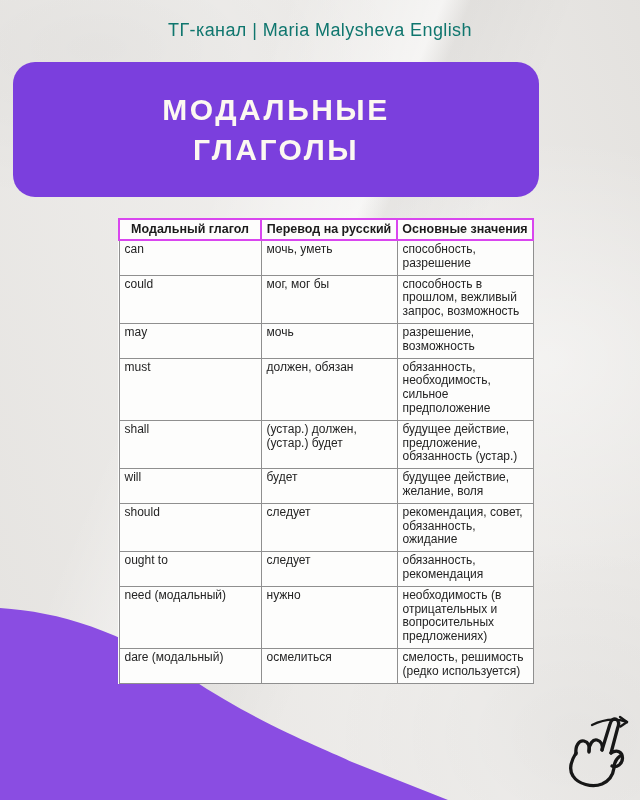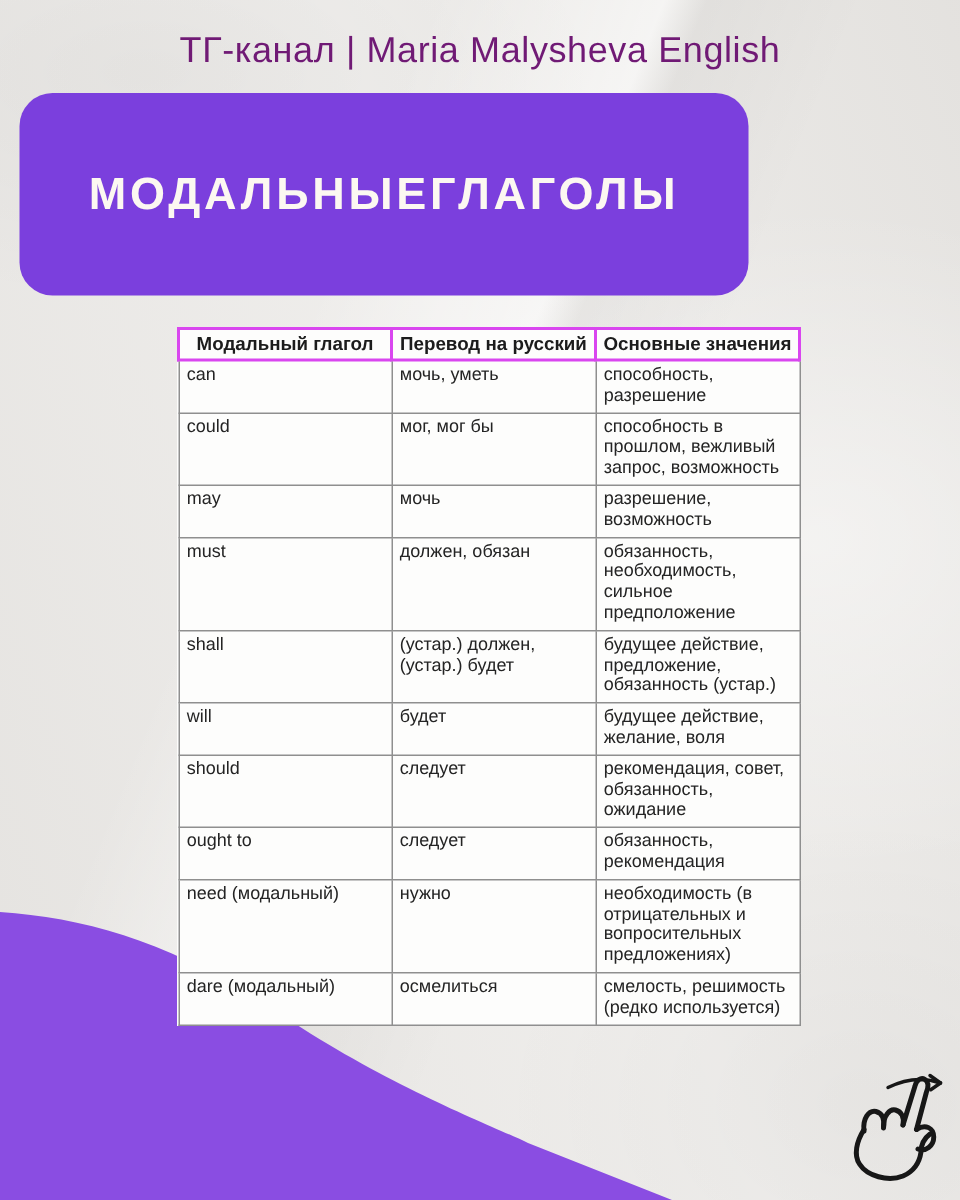--- a/index.html
+++ b/index.html
@@ -16,30 +16,30 @@
     background:
       linear-gradient(112deg, rgba(255,255,255,0) 30%, rgba(255,255,255,0.55) 46%, rgba(0,0,0,0.030) 49%, rgba(255,255,255,0) 60%),
       radial-gradient(ellipse 420px 320px at 85% 45%, rgba(255,255,255,0.45), rgba(255,255,255,0) 70%),
       radial-gradient(ellipse 520px 260px at 15% 6%, rgba(0,0,0,0.035), rgba(0,0,0,0) 60%),
       radial-gradient(ellipse 380px 300px at 90% 92%, rgba(0,0,0,0.03), rgba(0,0,0,0) 65%),
       linear-gradient(70deg, rgba(0,0,0,0.018), rgba(255,255,255,0.30) 55%, rgba(0,0,0,0.022));
   }
   .channel-label {
     position: absolute; top: 20px; left: 0; right: 0; z-index: 2;
     text-align: center;
-    font-size: 24px;
+    font-size: 18px;
     letter-spacing: 0.4px;
-    color: #701a75;
+    color: #0f766e;
   }
   .title-card {
     position: absolute; left: 13px; top: 62px; z-index: 2;
-    width: 486px; height: 135px;
+    width: 526px; height: 135px;
     background: #7b3fdd;
     border-radius: 22px;
-    display: flex; flex-direction: row;
+    display: flex; flex-direction: column;
     align-items: center; justify-content: center;
   }
   .title-line {
     color: #fcf8f1;
     font-size: 30px;
     font-weight: 700;
     letter-spacing: 2.5px;
     line-height: 1.32;
     text-align: center;
   }

